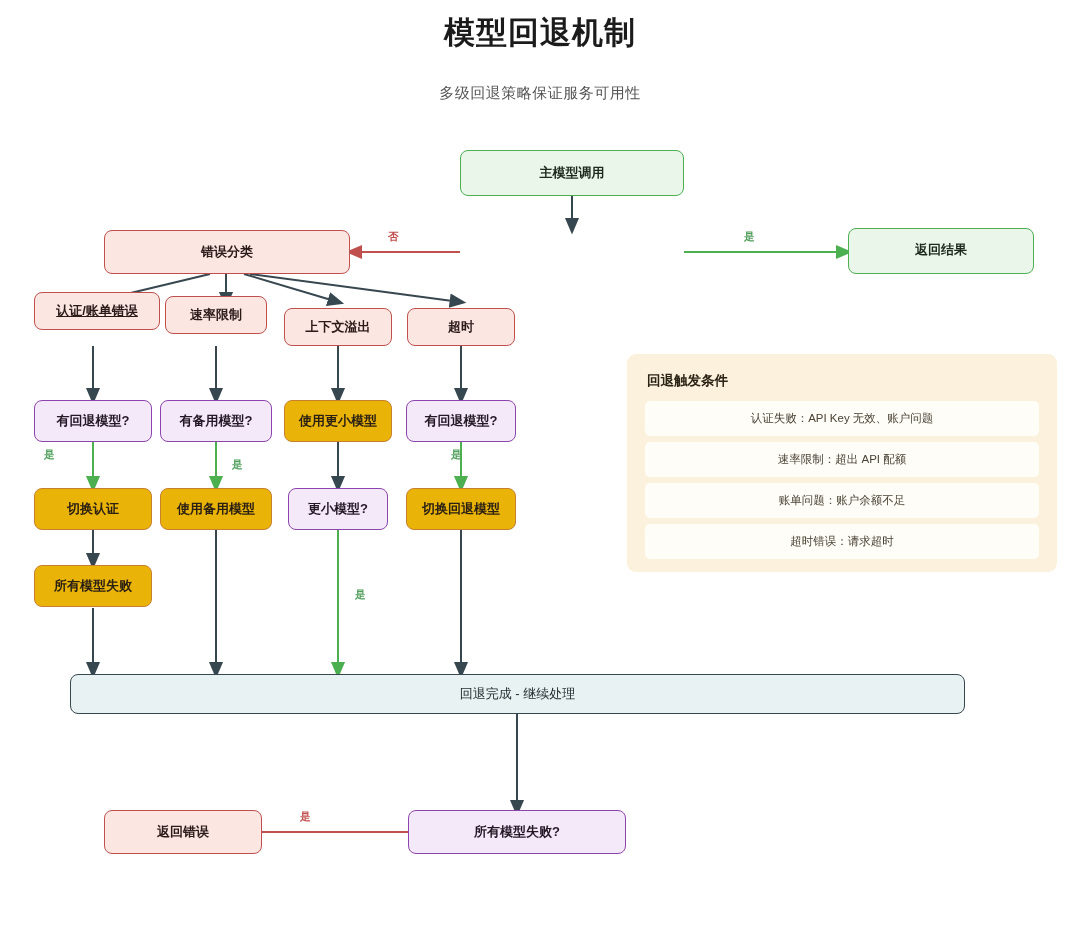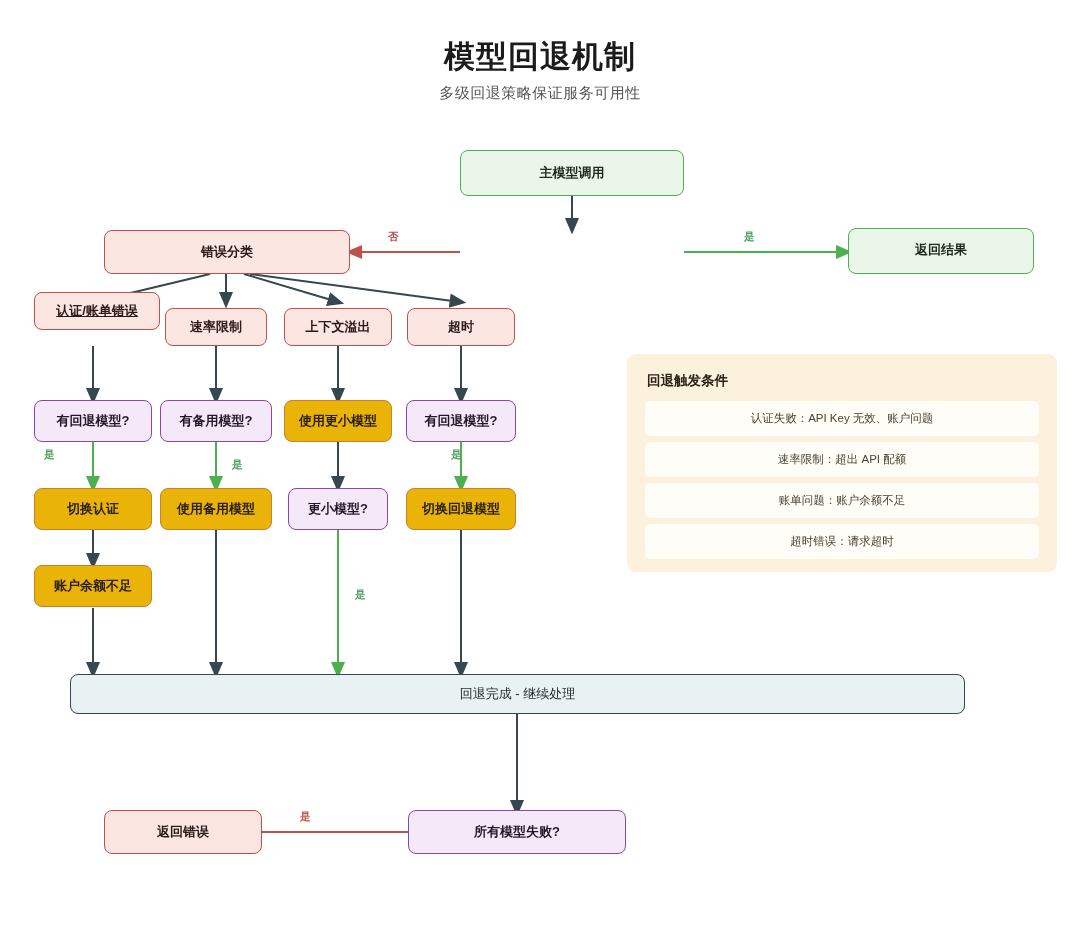--- a/index.html
+++ b/index.html
@@ -6,21 +6,21 @@
   body{
     width:1080px;height:927px;
     font-family:"Liberation Sans","DejaVu Sans",sans-serif;
     color:#222;
     position:relative;
     overflow:hidden;
   }
   #stage{position:relative;width:1080px;height:927px;}
 
   .title{
-    position:absolute;left:0;top:36px;width:1080px;text-align:center;
+    position:absolute;left:0;top:12px;width:1080px;text-align:center;
     font-size:31px;font-weight:bold;color:#1b1b1b;letter-spacing:1px;
   }
   .subtitle{
     position:absolute;left:0;top:84px;width:1080px;text-align:center;
     font-size:15px;color:#555;letter-spacing:.5px;
   }
 
   
   #edges{position:absolute;left:0;top:0;width:1080px;height:927px;pointer-events:none;}
 
@@ -119,35 +119,35 @@
   <div class="elabel lab-red" style="left:300px;top:810px;">是</div>
 
   <div class="node n-green" style="left:460px;top:150px;width:224px;height:46px;">主模型调用</div>
 
 
   <div class="node n-green" style="left:848px;top:228px;width:186px;height:46px;font-family:Liberation Mono, monospace;">返回结果</div>
 
   <div class="node n-red" style="left:104px;top:230px;width:246px;height:44px;">错误分类</div>
 
   <div class="node n-red" style="left:34px;top:292px;width:126px;height:38px;text-decoration:underline;">认证/账单错误</div>
-  <div class="node n-red" style="left:165px;top:308px;width:102px;height:38px;">速率限制</div>
+  <div class="node n-red" style="left:165px;top:296px;width:102px;height:38px;">速率限制</div>
   <div class="node n-red" style="left:284px;top:308px;width:108px;height:38px;">上下文溢出</div>
   <div class="node n-red" style="left:407px;top:308px;width:108px;height:38px;">超时</div>
 
   <div class="node n-purple" style="left:34px;top:400px;width:118px;height:42px;">有回退模型?</div>
   <div class="node n-purple" style="left:160px;top:400px;width:112px;height:42px;">有备用模型?</div>
   <div class="node n-orange" style="left:284px;top:400px;width:108px;height:42px;">使用更小模型</div>
   <div class="node n-purple" style="left:406px;top:400px;width:110px;height:42px;">有回退模型?</div>
 
   <div class="node n-orange" style="left:34px;top:488px;width:118px;height:42px;">切换认证</div>
   <div class="node n-orange" style="left:160px;top:488px;width:112px;height:42px;">使用备用模型</div>
   <div class="node n-purple" style="left:288px;top:488px;width:100px;height:42px;">更小模型?</div>
   <div class="node n-orange" style="left:406px;top:488px;width:110px;height:42px;">切换回退模型</div>
 
-  <div class="node n-orange" style="left:34px;top:565px;width:118px;height:42px;">账户余额不足</div>
+  <div class="node n-orange" style="left:34px;top:565px;width:118px;height:42px;">所有模型失败</div>
 
   <div class="node n-teal" style="left:70px;top:674px;width:895px;height:40px;">回退完成 - 继续处理</div>
 
   <div class="node n-purple" style="left:408px;top:810px;width:218px;height:44px;">所有模型失败?</div>
   <div class="node n-red" style="left:104px;top:810px;width:158px;height:44px;">返回错误</div>
 
   <div class="panel">
     <div class="panel-title">回退触发条件</div>
     <div class="panel-item">认证失败：API Key 无效、账户问题</div>
     <div class="panel-item">速率限制：超出 API 配额</div>

